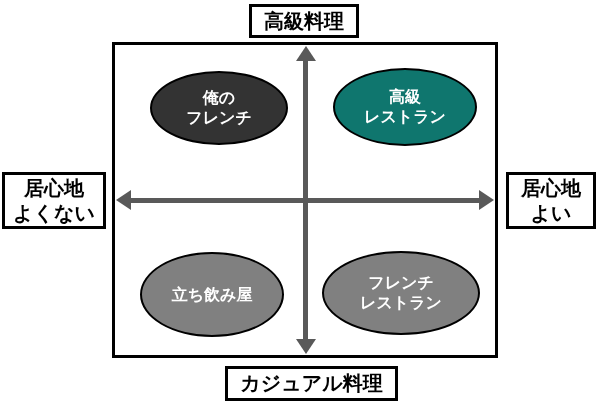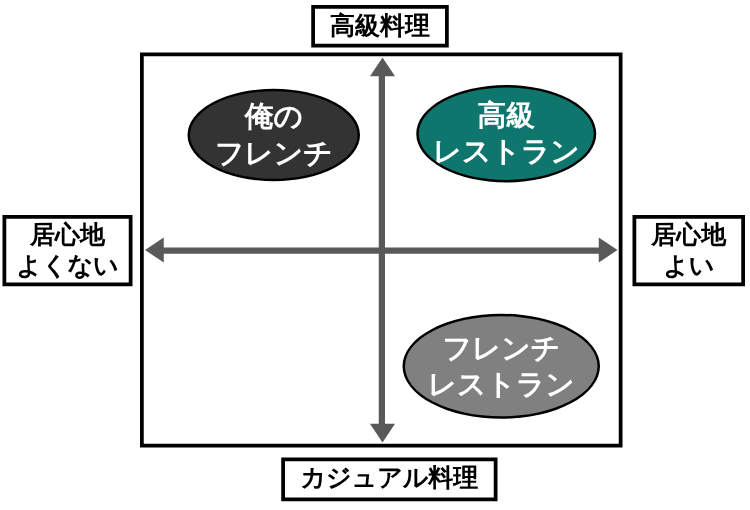--- a/index.html
+++ b/index.html
@@ -35,21 +35,21 @@
     font-size:20px;font-weight:700;color:#000;line-height:1.25;white-space:pre-line;
   }
   .label-top{left:249px;top:4px;width:110px;height:34px;}
   .label-bottom{left:225px;top:366px;width:173px;height:35px;}
   .label-left{left:2px;top:172px;width:104px;height:57px;}
   .label-right{left:506px;top:172px;width:90px;height:57px;}
   
   .ellipse{
     position:absolute;border:2px solid var(--border);border-radius:50%;
     display:flex;align-items:center;justify-content:center;text-align:center;
-    color:var(--ellipse-text);font-size:23px;font-weight:700;line-height:1.25;white-space:pre-line;
+    color:var(--ellipse-text);font-size:16px;font-weight:700;line-height:1.25;white-space:pre-line;
   }
   .e1{left:150px;top:71px;width:138px;height:74px;}
   .e2{left:333px;top:68px;width:144px;height:78px;}
   .e3{left:140px;top:252px;width:144px;height:85px;}
   .e4{left:322px;top:251px;width:158px;height:84px;}
 </style>
 </head>
 <body>
 
 <div class="canvas">
@@ -67,16 +67,17 @@
   <div class="label-box label-bottom">カジュアル料理</div>
   <div class="label-box label-left">居心地
 よくない</div>
   <div class="label-box label-right">居心地
 よい</div>
 
   <div class="ellipse e1" style="background-color: rgb(51, 51, 51);">俺の
 フレンチ</div>
   <div class="ellipse e2" style="background-color: #0f766e;">高級
 レストラン</div>
+  <div class="ellipse e3" style="background-color: rgb(128, 128, 128);">立ち飲み屋</div>
   <div class="ellipse e4" style="background-color: rgb(128, 128, 128);">フレンチ
 レストラン</div>
 
 </div>
 
 </body></html>

